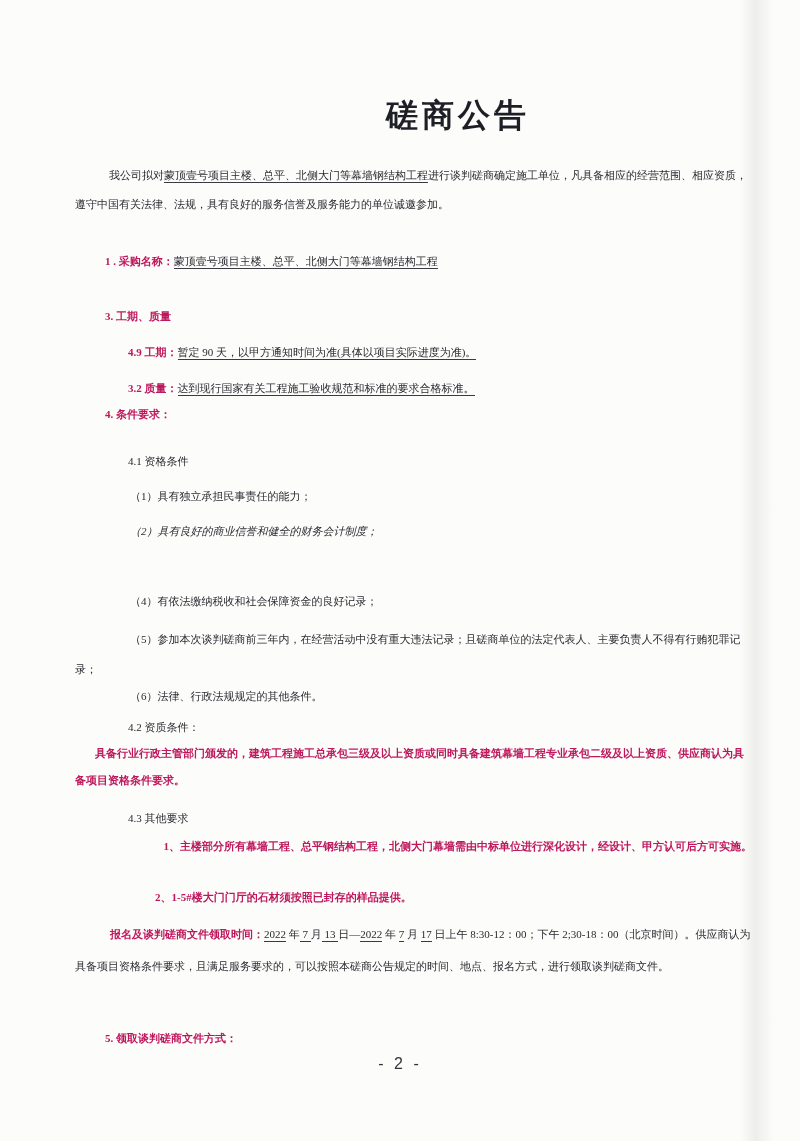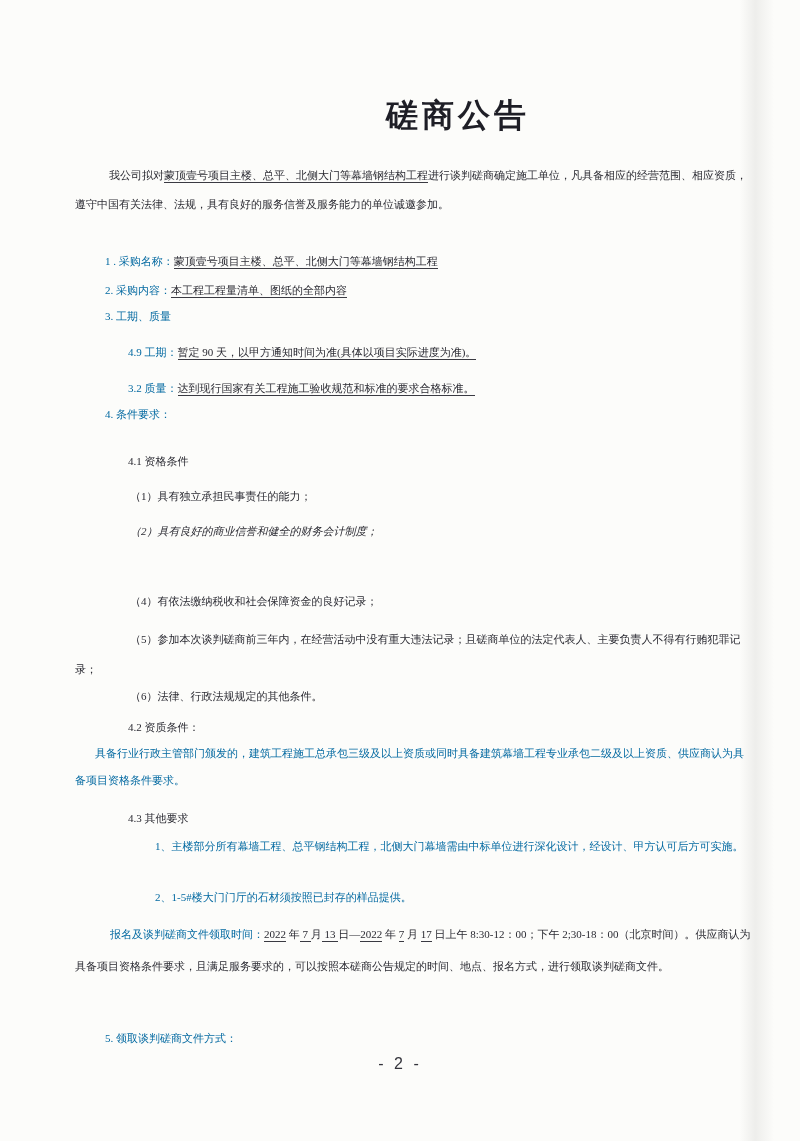--- a/index.html
+++ b/index.html
@@ -21,40 +21,40 @@
   .content{
     position:absolute;left:75px;top:0;width:677px;height:100%;
     font-size:11px;line-height:22px;
   }
   .blk{position:absolute;}
   .doc-title{
     position:absolute;top:96px;left:0;width:800px;
     text-align:center;font-size:32px;line-height:38px;font-weight:700;
     letter-spacing:4px;color:#1e1e26;text-indent:20px;margin-left:48px;
   }
-  .b{font-weight:400;color:#0369a1;}
+  .b{font-weight:700;color:#be185d;}
   .u{border-bottom:1.2px solid #3a3a42;padding-bottom:1px;}
   .p1{top:161px;left:0;width:677px;line-height:28.6px;text-indent:34px;}
   .item1{top:250px;left:30px;}
   .item2{top:279px;left:30px;}
   .h3{top:305px;left:30px;}
   .s31{top:341px;left:53px;}
   .s32{top:377px;left:53px;}
   .h4{top:403px;left:30px;}
   .h41{top:450px;left:53px;}
   .q0{top:485px;left:55px;}
   .q1{top:520px;left:55px;font-style:italic;}
   .q2{top:555px;left:55px;}
   .q3{top:590px;left:55px;}
   .q4{top:624px;left:0;width:677px;line-height:30px;text-indent:55px;}
   .q5{top:685px;left:55px;}
   .h42{top:716px;left:53px;}
   .p42{top:740px;left:0;width:677px;line-height:26.5px;text-indent:20px;}
   .h43{top:807px;left:53px;}
-  .o0{top:833px;left:42px;width:635px;line-height:27.5px;text-indent:38px;}
+  .o0{top:833px;left:42px;width:635px;line-height:27.5px;text-indent:38px;text-align:right;}
   .o1{top:886px;left:42px;width:635px;text-indent:38px;}
   .reg{top:919px;left:0;width:677px;line-height:31.8px;text-indent:35px;}
   .h5{top:1027px;left:30px;}
   .pageno{
     position:absolute;top:1055px;left:0;width:800px;
     text-align:center;font-size:16px;letter-spacing:3px;
     font-family:"Liberation Sans","DejaVu Sans",sans-serif;color:#33333b;
   }
 </style>
 </head>
@@ -64,21 +64,20 @@
   <div class="scan-shadow"></div>
 
   <div class="doc-title">磋商公告</div>
 
   <div class="content">
 
     <div class="blk p1"><span>我公司拟对</span><span class="u">蒙顶壹号项目主楼、总平、北侧大门等幕墙钢结构工程</span><span>进行谈判磋商确定施工单位，凡具备相应的经营范围、相应资质，遵守中国有关法律、法规，具有良好的服务信誉及服务能力的单位诚邀参加。</span></div>
 
     <div class="blk item1"><span class="b">1 . 采购名称：</span><span class="u">蒙顶壹号项目主楼、总平、北侧大门等幕墙钢结构工程</span></div>
 
-    <div class="blk item2"><span class="b">2.  采购内容：</span><span class="u">本工程工程量清单、图纸的全部内容</span></div>
 
     <div class="blk h3 b">3. 工期、质量</div>
 
     <div class="blk s31"><span class="b">4.9 工期：</span><span class="u">暂定 90 天，以甲方通知时间为准(具体以项目实际进度为准)。</span></div>
 
     <div class="blk s32"><span class="b">3.2 质量：</span><span class="u">达到现行国家有关工程施工验收规范和标准的要求合格标准。</span></div>
 
     <div class="blk h4 b">4. 条件要求：</div>
 
     <div class="blk h41">4.1 资格条件</div>

